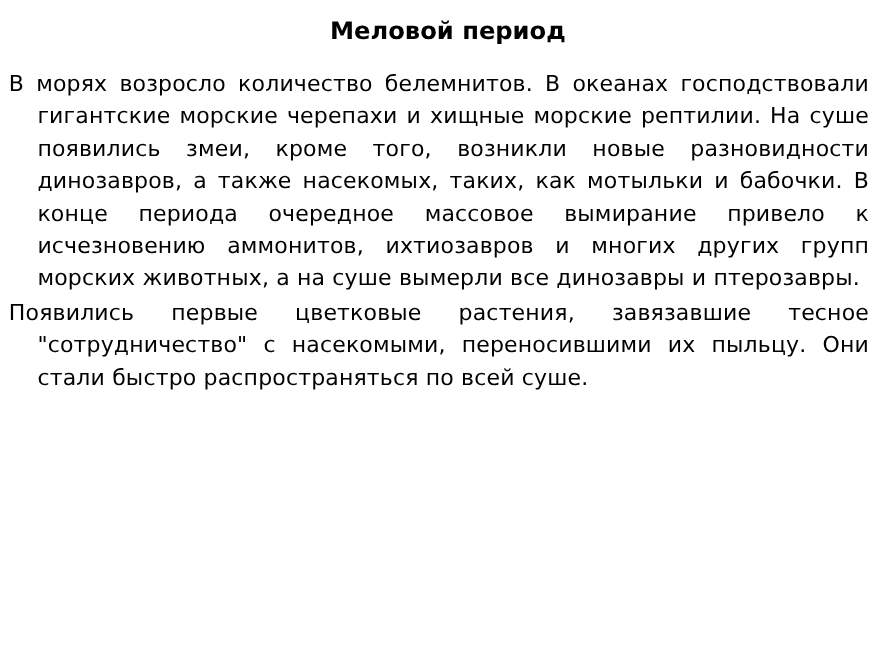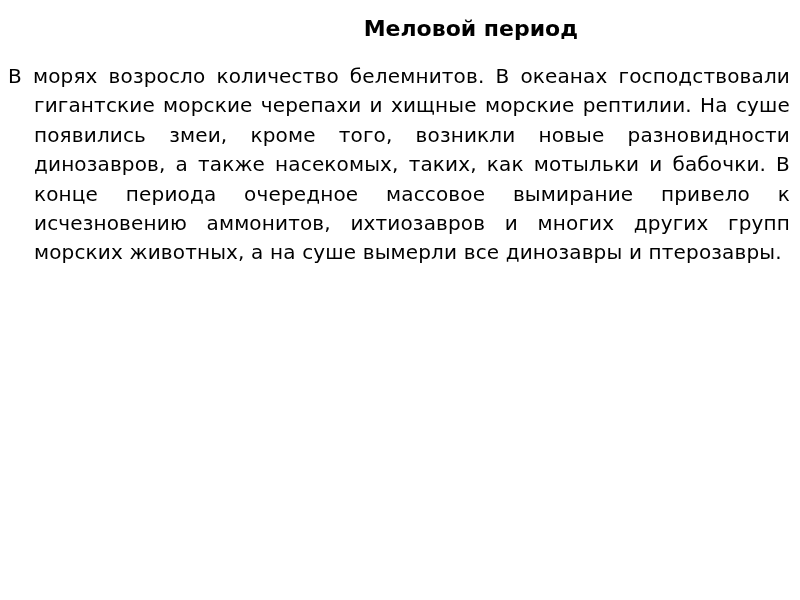--- a/index.html
+++ b/index.html
@@ -13,21 +13,21 @@
       overflow: hidden;
       position: relative;
       font-family: "DejaVu Sans", sans-serif;
       color: #000000;
     }
     .slide-title {
       position: absolute;
       top: 14px;
       left: 300px;
       width: 278px;
-      text-align: right;
+      text-align: left;
       font-size: 22px;
       font-weight: bold;
       line-height: 30px;
       white-space: nowrap;
     }
     .slide-body {
       position: absolute;
       top: 62px;
       left: 8px;
       width: 782px;
@@ -43,14 +43,15 @@
     }
   </style>
 </head>
 <body>
 
 <div class="slide">
   <div class="slide-title">Меловой период</div>
 
   <div class="slide-body">
     <p class="para">В морях возросло количество белемнитов. В океанах господствовали гигантские морские черепахи и хищные морские рептилии. На суше появились змеи, кроме того, возникли новые разновидности динозавров, а также насекомых, таких, как мотыльки и бабочки. В конце периода очередное массовое вымирание привело к исчезновению аммонитов, ихтиозавров и многих других групп морских животных, а на суше вымерли все динозавры и птерозавры.</p>
+    <p class="para">Появились первые цветковые растения, завязавшие тесное "сотрудничество" с насекомыми, переносившими их пыльцу. Они стали быстро распространяться по всей суше.</p>
   </div>
 </div>
 
 </body></html>

